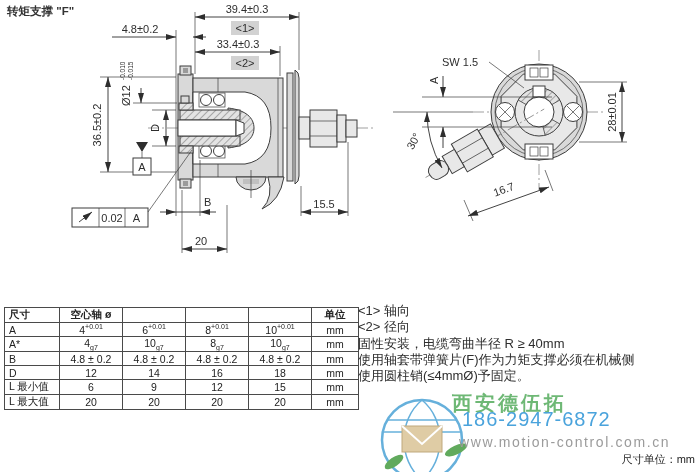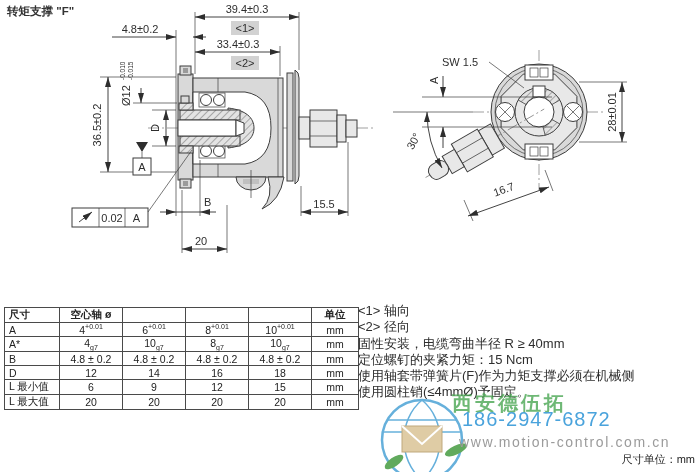--- a/index.html
+++ b/index.html
@@ -341,21 +341,20 @@
           <td>mm</td>
         </tr>
       </tbody>
     </table>
 
 
   <div id="notes">
       <div>&lt;1&gt; 轴向</div>
       <div>&lt;2&gt; 径向</div>
       <div>固性安装，电缆弯曲半径 R ≥ 40mm</div>
-      <div>定位螺钉的夹紧力矩：15 Ncm</div>
       <div>使用轴套带弹簧片(F)作为力矩支撑必须在机械侧</div>
       <div>使用圆柱销(≤4mmØ)予固定。</div>
     </div>
 
   <svg id="logo" width="96" height="80" viewBox="0 0 96 80">
     <circle cx="46" cy="48" r="40" fill="none" stroke="#56a8d8" stroke-width="2.5"></circle>
     <line x1="12" y1="28" x2="80" y2="28" stroke="#56a8d8" stroke-width="1.5"></line>
     <line x1="7" y1="40" x2="85" y2="40" stroke="#56a8d8" stroke-width="1.5"></line>
     <path d="M46,8 C22,28 22,68 46,88" fill="none" stroke="#56a8d8" stroke-width="1.5"></path>
     <path d="M46,8 C70,28 70,68 46,88" fill="none" stroke="#56a8d8" stroke-width="1.5"></path>

